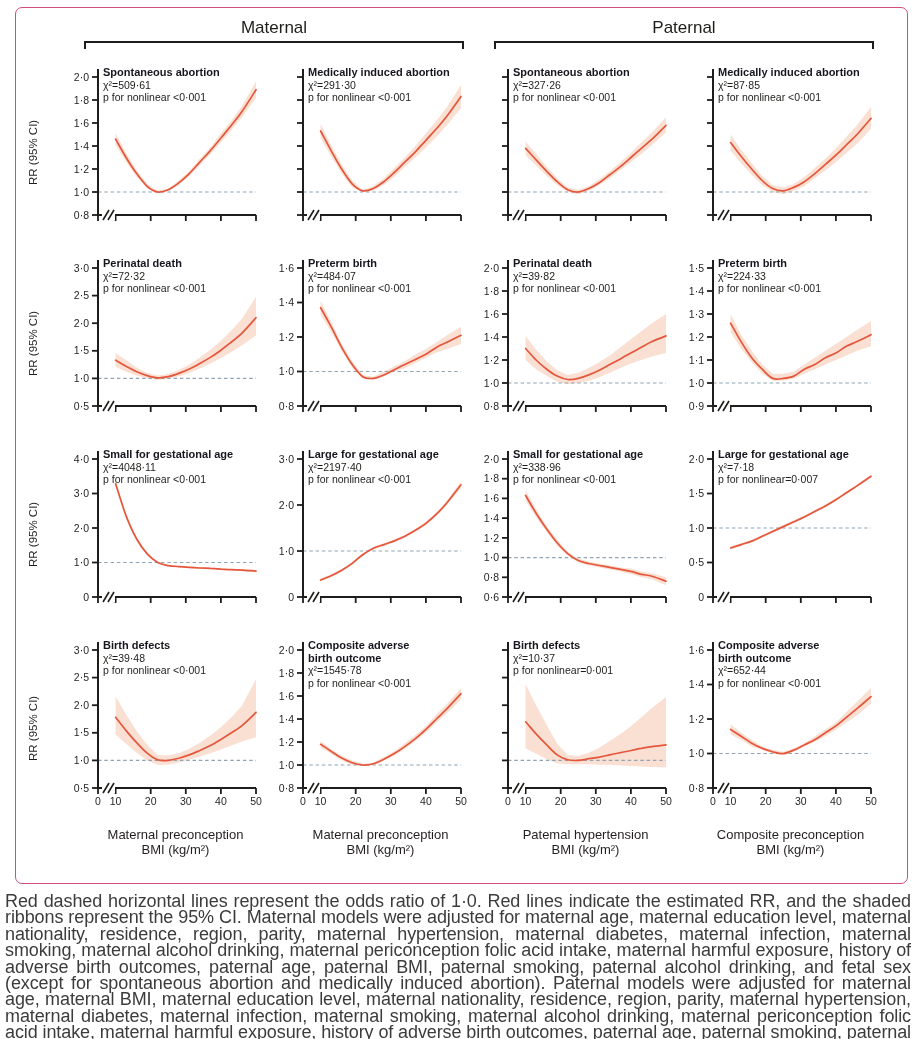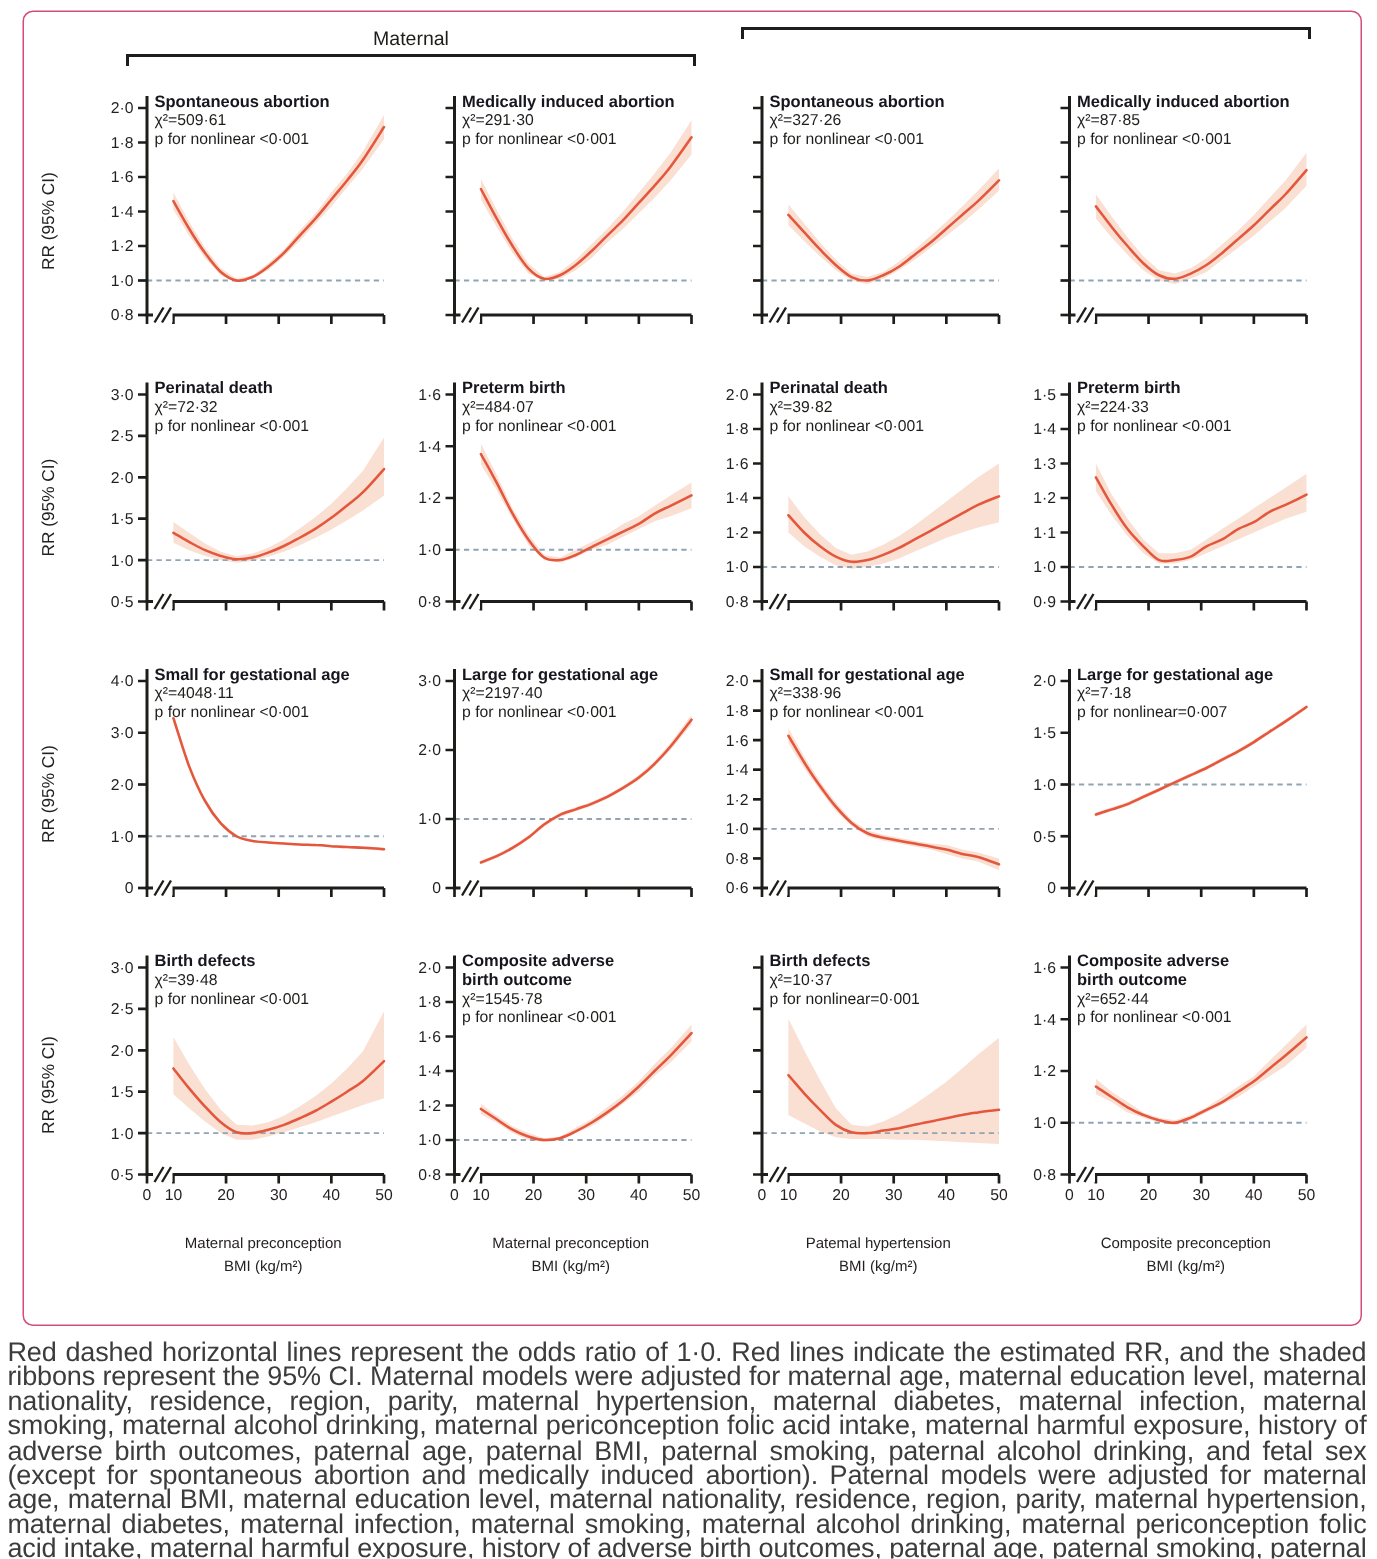--- a/index.html
+++ b/index.html
@@ -2,50 +2,51 @@
 <html><head>
 <meta charset="utf-8">
 <style>
   html,body{margin:0;padding:0;background:#fff;}
   body{width:918px;height:1039px;font-family:"Liberation Sans",sans-serif;color:#231f20;overflow:hidden;}
   .figure-box{box-sizing:border-box;margin:7px 7px 0 15px;width:893px;height:877px;
     border:1.6px solid #d24d7b;border-radius:7px;padding:8px 6px 6px 8px;background:#fff;}
   .fig-grid{display:grid;grid-template-columns:34px repeat(4,205px);grid-row-gap:13px;}
   .hdr-spacer,.xlab-spacer{height:auto;}
   .group-header{padding-top:2px;}
-  .gh-text{text-align:center;font-size:13px;color:#1d1d1b;margin:0 4px 3px 26px;}
+  .gh-text{text-align:center;font-size:17px;color:#1d1d1b;margin:0 4px 3px 26px;}
   .bracket{height:7px;border-top:2.2px solid #1d1d1b;display:flex;justify-content:space-between;margin:0 4px 0 26px;}
   .btick{width:2.2px;height:6px;background:#1d1d1b;}
   .ylab{writing-mode:vertical-rl;transform:rotate(180deg);display:flex;align-items:center;justify-content:center;
     font-size:11.5px;color:#231f20;padding-left:16px;}
   .cell{line-height:0;}
   svg.panel-svg .tick{font-family:"Liberation Sans",sans-serif;font-size:10.5px;fill:#231f20;}
   svg.panel-svg .ptitle{font-family:"Liberation Sans",sans-serif;font-size:11px;font-weight:bold;fill:#16161e;}
   svg.panel-svg .pstat{font-family:"Liberation Sans",sans-serif;font-size:10.5px;fill:#1d1d1b;}
-  .xlab{text-align:center;font-size:10px;line-height:15px;color:#231f20;padding-left:30px;margin-top:-6px;}
+  .xlab{text-align:center;font-size:13px;line-height:15px;color:#231f20;padding-left:30px;margin-top:-6px;}
   .caption{margin:9px 7px 0 5px;}
   .cap-title{font-size:12.4px;font-weight:bold;color:#141414;letter-spacing:-0.1px;}
   .cap-label{font-style:italic;}
   .cap-body{margin-top:2px;font-size:18px;line-height:16.4px;color:#3c3c3c;text-align:justify;letter-spacing:-0.1px;}
 </style>
 </head>
 <body>
 
 <div class="figure-box">
   <div class="fig-grid">
 
     <div class="hdr-spacer"></div>
     <div class="group-header" style="grid-column:2 / span 2">
       <div class="gh-text">Maternal</div>
       <div class="bracket">
           <i class="btick"></i>
           <i class="btick"></i>
         </div>
     </div>
     <div class="group-header" style="grid-column:4 / span 2">
+      <div class="gh-text">Paternal</div>
       <div class="bracket">
           <i class="btick"></i>
           <i class="btick"></i>
         </div>
     </div>
 
     <div class="ylab">RR (95% CI)</div>
     <div class="cell"><svg class="panel-svg" viewBox="0 0 205 178" width="205" height="178">
           <polygon points="57.6,70.3 68.1,89.9 78.7,107.2 89.2,120.9 99.7,127.8 110.3,125.5 120.8,117.5 131.3,108.3 141.8,95.7 152.4,84.2 162.9,70.3 173.4,57.7 184.0,42.8 198.0,18.6 198.0,34.7 184.0,54.3 173.4,66.9 162.9,79.6 152.4,91.0 141.8,102.6 131.3,112.9 120.8,122.1 110.3,127.8 99.7,130.2 89.2,125.5 78.7,114.1 68.1,99.1 57.6,81.9" fill="#fadfd3"></polygon>
           <line x1="40" y1="129.0" x2="198" y2="129.0" stroke="#90a4b4" stroke-width="1.2" stroke-dasharray="3.5 2.8"></line>

